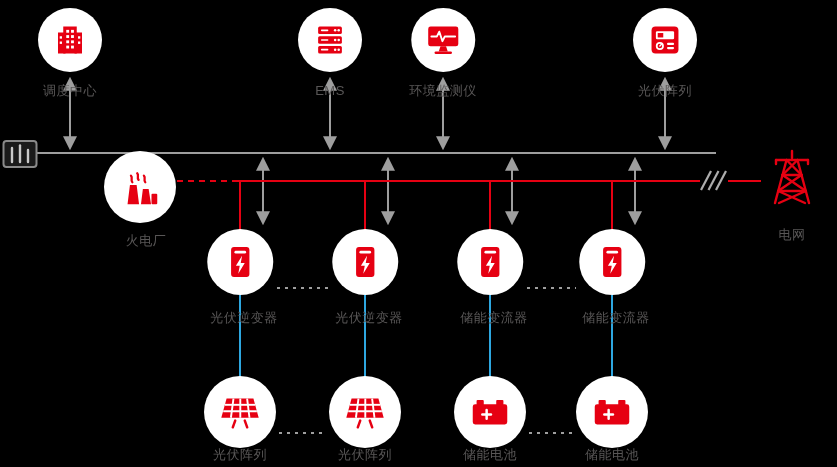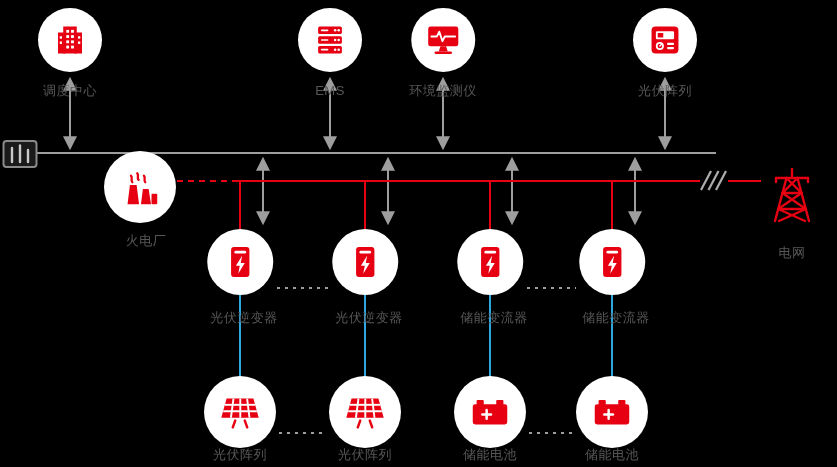--- a/index.html
+++ b/index.html
@@ -195,21 +195,21 @@
         <g stroke="#E60012" stroke-width="2.4" fill="none" stroke-linecap="round">
           <path d="M16 19 c-2.2 -2.2, 0.8 -4.4, -1.4 -6.8"></path>
           <path d="M22.5 16.5 c-2.2 -2.2, 0.8 -4.4, -1.4 -6.8"></path>
           <path d="M29.5 19 c-2.2 -2.2, 0.8 -4.4, -1.4 -6.8"></path>
         </g>
       </svg>
     </div>
     <div class="label">火电厂</div>
   </div>
 
-  <div class="node row-grid" style="left:792px; top:166px;text-decoration:underline;">
+  <div class="node row-grid" style="left:792px; top:148px;text-decoration:underline;">
     <svg width="56" height="58" viewBox="0 0 56 58">
       <g stroke="#E60012" stroke-width="2.4" fill="none" stroke-linecap="round" stroke-linejoin="round">
         <path d="M28 3 V 10"></path>
         <path d="M12 12 H 44"></path>
         <path d="M12 12 v4 M44 12 v4"></path>
         <path d="M22.5 12 L11 55 M33.5 12 L45 55"></path>
         <path d="M18.5 27 H 37.5"></path>
         <path d="M14.2 43 H 41.8"></path>
         <path d="M22.5 12 L37.5 27 M33.5 12 L18.5 27"></path>
         <path d="M18.5 27 L41.8 43 M37.5 27 L14.2 43"></path>

